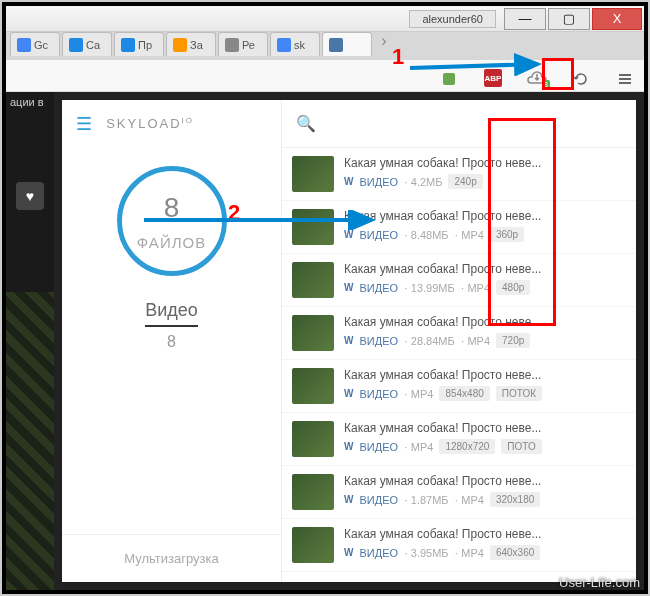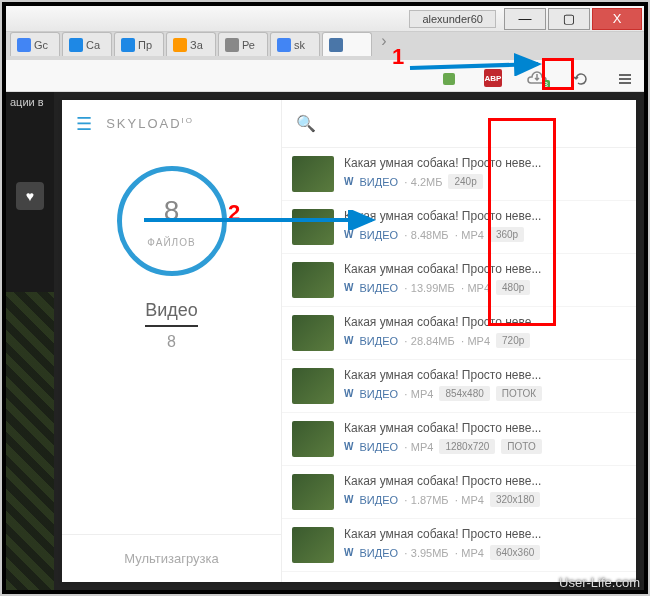--- a/index.html
+++ b/index.html
@@ -25,21 +25,21 @@
 .heart{position:absolute;top:90px;left:10px;width:28px;height:28px;background:#444;border-radius:4px;color:#fff;display:flex;align-items:center;justify-content:center;font-size:14px}
 .leaves{position:absolute;top:200px;left:0;right:0;bottom:0;background:linear-gradient(135deg,#2d4a1e,#4a6b2e,#1e3012);background-image:repeating-linear-gradient(45deg,rgba(80,120,40,.3) 0 8px,rgba(30,50,15,.3) 8px 16px)}
 .panel{flex:1;background:#fff;display:flex;margin:8px;box-shadow:0 1px 4px rgba(0,0,0,.15)}
 .side{width:220px;border-right:1px solid #eee;display:flex;flex-direction:column;align-items:center}
 .sidehead{width:100%;height:48px;display:flex;align-items:center;padding:0 14px;color:#888}
 .sidehead .menu{font-size:18px;color:#2e9cd6;margin-right:14px}
 .sidehead .brand{font-size:13px;letter-spacing:2px;color:#999}
 .found{margin-top:18px;font-size:22px;color:#bbb;font-weight:300}
 .circle{margin-top:18px;width:110px;height:110px;border:5px solid #2e9cd6;border-radius:50%;display:flex;flex-direction:column;align-items:center;justify-content:center}
 .circle .num{font-size:28px;color:#888}
-.circle .lbl{font-size:10px;color:#aaa;letter-spacing:1px;margin-top:10px}
+.circle .lbl{font-size:15px;color:#aaa;letter-spacing:1px;margin-top:10px}
 .cat{margin-top:24px;font-size:18px;color:#666;border-bottom:2px solid #333;padding-bottom:4px}
 .catnum{margin-top:6px;font-size:16px;color:#999}
 .multi{margin-top:auto;width:100%;padding:16px 0;text-align:center;font-size:13px;color:#aaa;border-top:1px solid #eee;cursor:pointer}
 .list{flex:1;display:flex;flex-direction:column;overflow:hidden}
 .search{height:48px;display:flex;align-items:center;padding:0 14px;border-bottom:1px solid #f0f0f0}
 .search .sicn{color:#ccc;font-size:16px;margin-right:10px}
 .search .sval{font-size:14px;color:#999}
 .items{flex:1;overflow:hidden}
 .item{display:flex;padding:8px 10px;border-bottom:1px solid #f4f4f4}
 .thumb{width:42px;height:36px;background:linear-gradient(135deg,#3a5a2e,#5a7b3e);border-radius:2px;flex-shrink:0;margin-right:10px}

